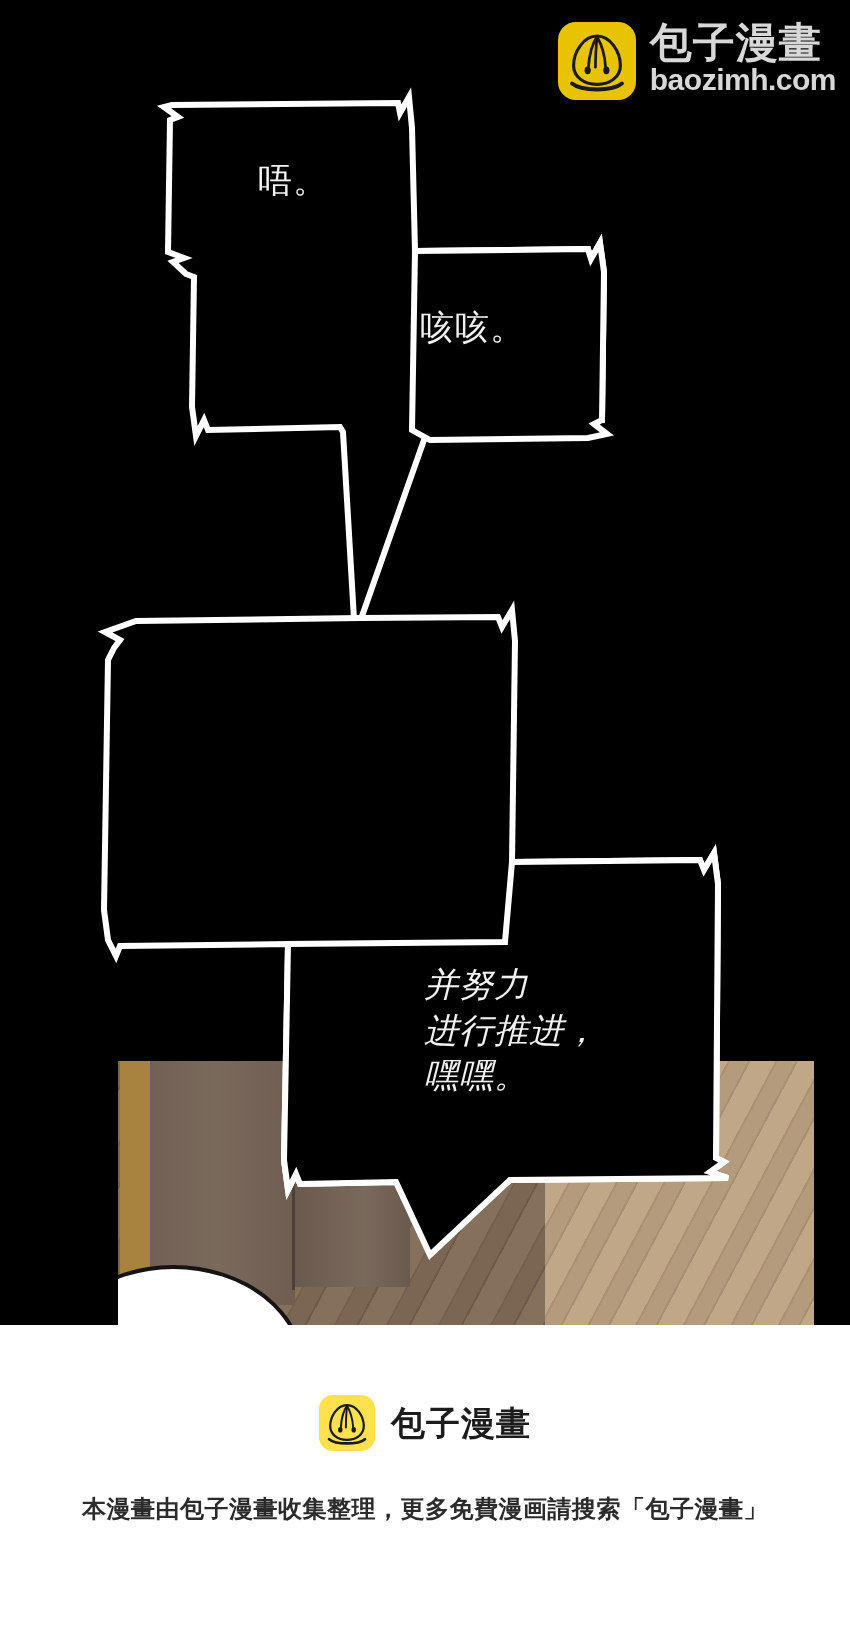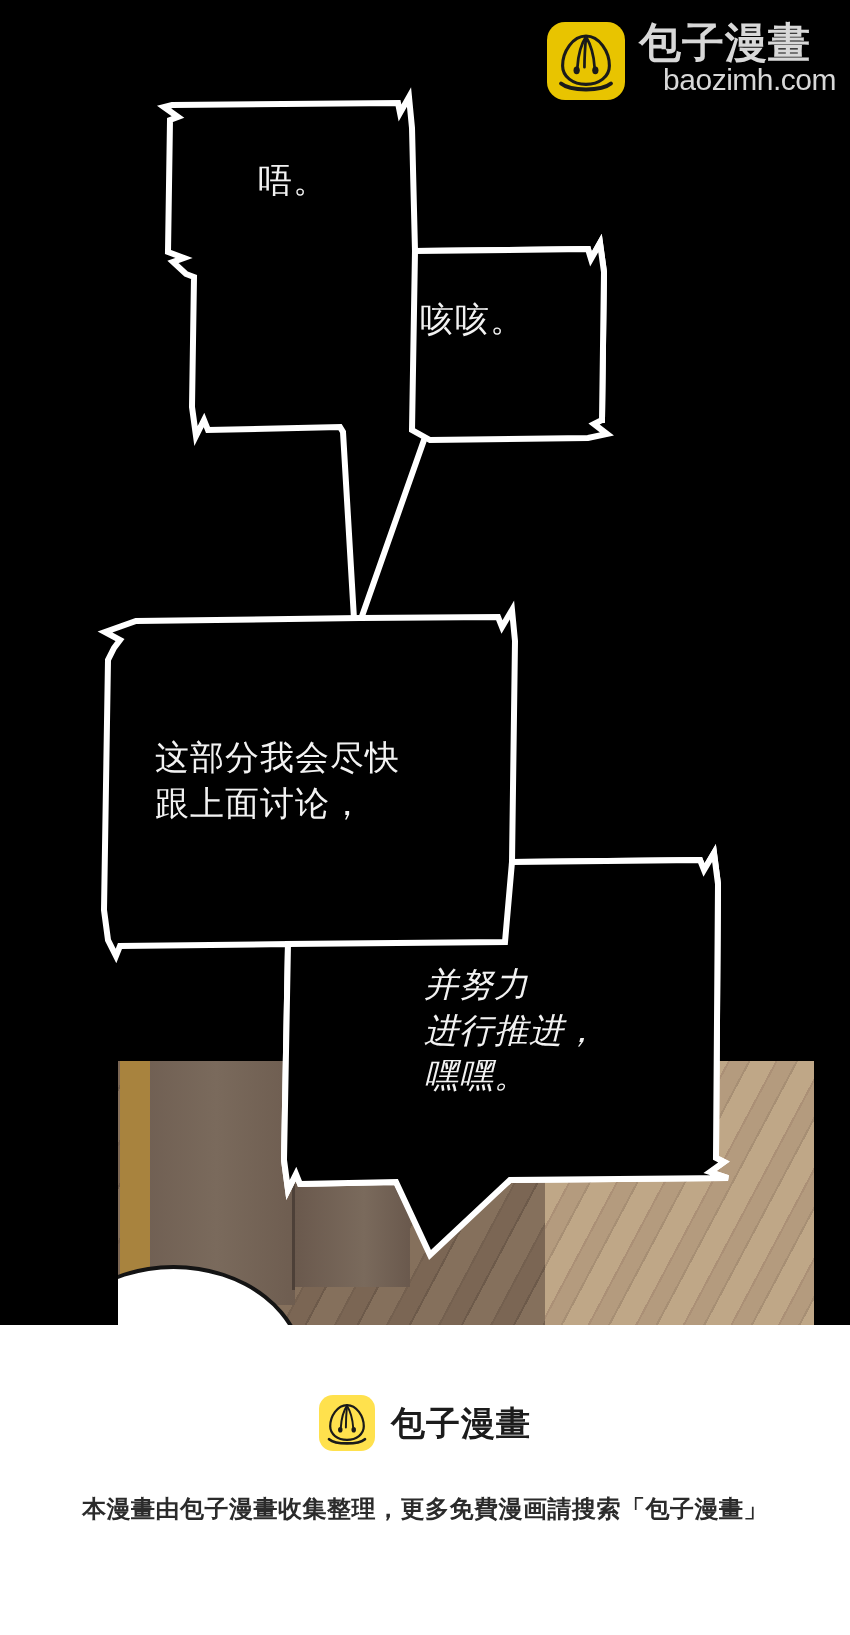--- a/index.html
+++ b/index.html
@@ -60,26 +60,25 @@
   #wm-cn {
     font-size: 42px;
     font-weight: bold;
     color: #D8D8D8;
     line-height: 1;
     letter-spacing: 1px;
     white-space: nowrap;
   }
   #wm-url {
     font-size: 30px;
-    font-weight: normal;
+    font-weight: bold;
     color: #D8D8D8;
     line-height: 1.05;
     letter-spacing: -0.5px;
     white-space: nowrap;
-    margin-left: 24px;
   }
 
   
   #artwork {
     position: absolute;
     left: 0;
     top: 1055px;
     width: 850px;
     height: 270px;
     overflow: hidden;
@@ -195,21 +194,21 @@
   .bubble-text {
     position: absolute;
     z-index: 30;
     color: #f2f2f2;
     font-size: 34px;
     line-height: 1.34;
     white-space: pre-line;
     letter-spacing: 1px;
   }
   #bubble-text-1 { left: 258px; top: 158px; }
-  #bubble-text-2 { left: 420px; top: 297px; }
+  #bubble-text-2 { left: 420px; top: 305px; }
   #bubble-text-3 { left: 155px; top: 735px; }
   #bubble-text-4 { left: 424px; top: 962px; font-style: italic; }
 
   
   #footer {
     position: absolute;
     left: 0;
     top: 1325px;
     width: 850px;
     height: 310px;
@@ -327,22 +326,20 @@
                L 296,1174 L 288,1190 L 284,1160
                L 288,944
                L 505,942
                L 512,862 Z"></path>
         </g>
       </svg>
     </div>
 
     <div class="bubble-text" id="bubble-text-1">唔。</div>
     <div class="bubble-text" id="bubble-text-2">咳咳。</div>
-    <div class="bubble-text" id="bubble-text-3">这部分我会尽快
-跟上面讨论，</div>
     <div class="bubble-text" id="bubble-text-4">并努力
 进行推进，
 嘿嘿。</div>
 
     <div id="watermark">
       <div class="bun-logo">
         <svg viewBox="0 0 100 100" xmlns="http://www.w3.org/2000/svg">
           <path d="M50 18 C 33 18 20 38 20 56 C 20 70 33 80 50 80 C 67 80 80 70 80 56 C 80 38 67 18 50 18 Z" fill="none" stroke="#1a1a1a" stroke-width="4"></path>
           <path d="M50 19 C 44 28 40 42 39 58" fill="none" stroke="#1a1a1a" stroke-width="3.5" stroke-linecap="round"></path>
           <path d="M50 19 C 49 30 48 44 48 58" fill="none" stroke="#1a1a1a" stroke-width="3.5" stroke-linecap="round"></path>

